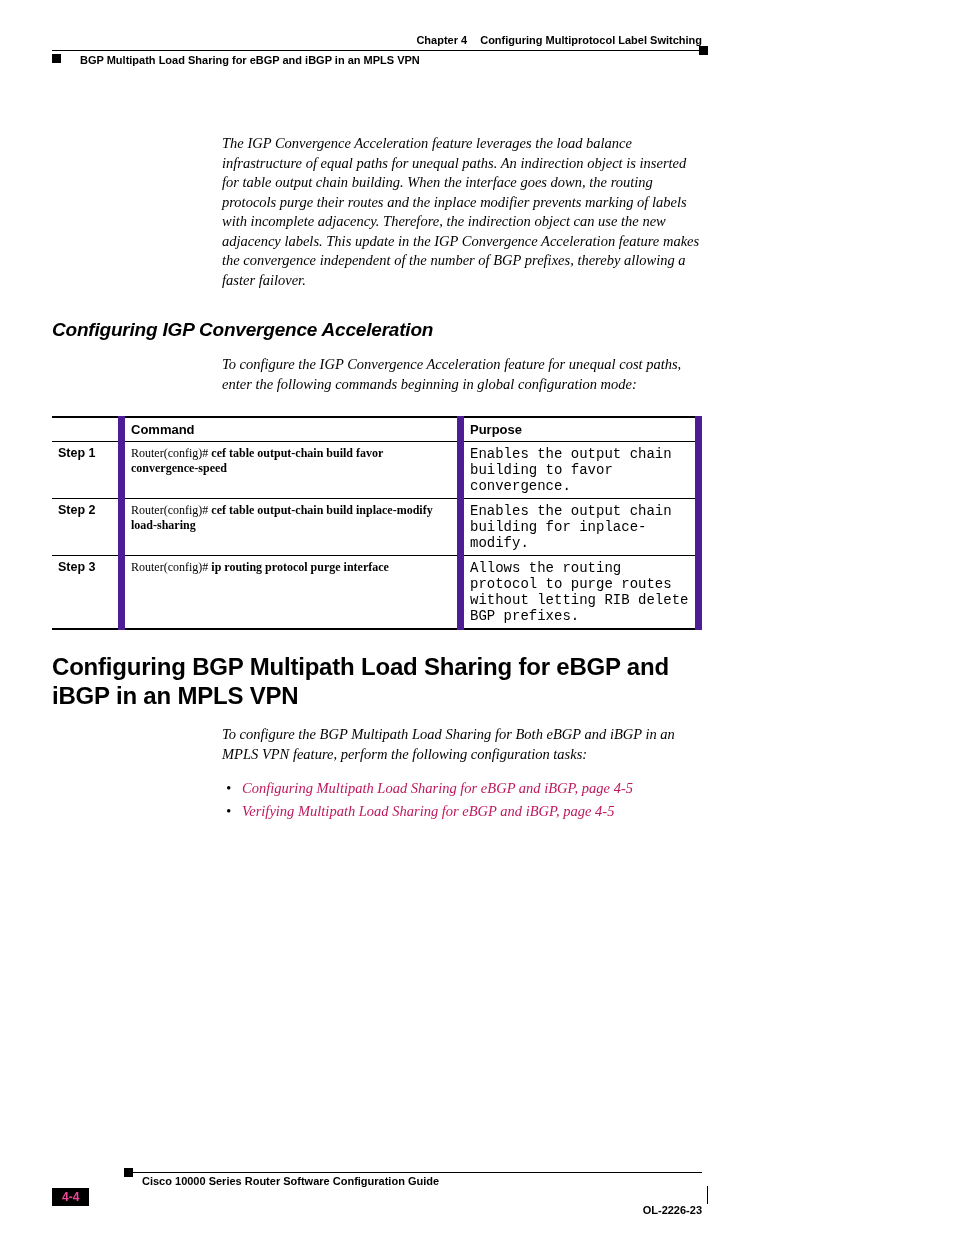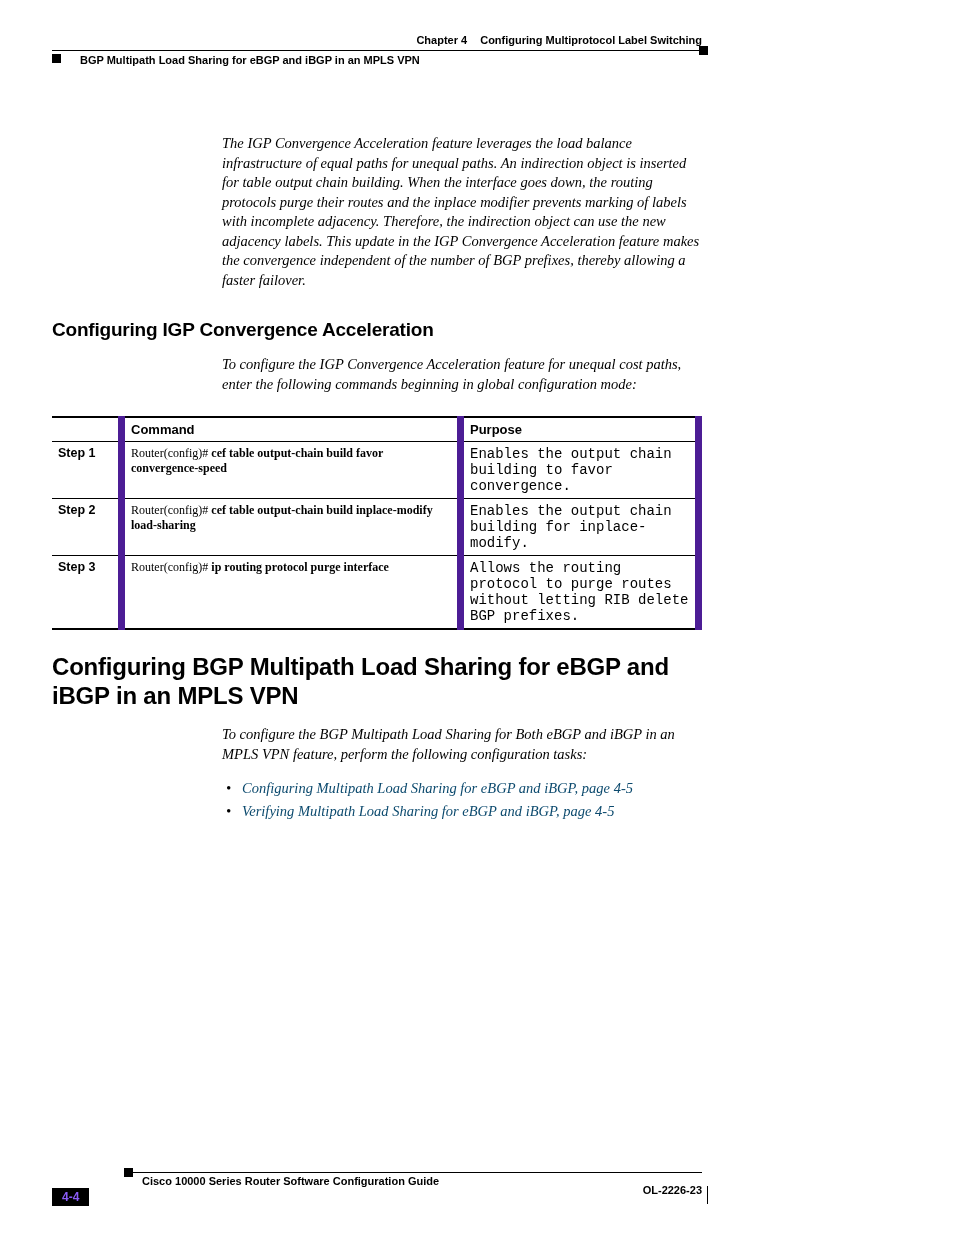--- a/index.html
+++ b/index.html
@@ -73,20 +73,21 @@
     line-height: 1.35;
     font-style: italic;
   }
   .h2 {
     font-family: Arial, Helvetica, sans-serif;
     font-weight: bold;
     font-size: 19px;
     margin-top: 28px;
     margin-bottom: 10px;
     letter-spacing: -0.2px;
+    font-style: italic;
   }
   .h1 {
     font-family: Arial, Helvetica, sans-serif;
     font-weight: bold;
     font-size: 24px;
     margin-top: 23px;
     margin-bottom: 14px;
     line-height: 1.2;
     letter-spacing: -0.2px;
   }
@@ -149,21 +150,21 @@
     padding-left: 20px;
     margin: 4px 0;
     font-size: 14.5px;
   }
   ul.bullets li::before {
     content: "•";
     position: absolute;
     left: 4px;
     top: 0;
   }
-  .link { color: #0c4a6e; }
+  .link { color: #be185d; }
 
   .footer {
     position: absolute;
     left: 52px;
     right: 72px;
     bottom: 48px;
   }
   .footer-rule {
     border-top: 1px solid #000;
     margin-left: 80px;
@@ -182,30 +183,30 @@
     font-size: 11px;
     text-align: left;
     margin-left: 90px;
     margin-top: 2px;
   }
   .page-num-box {
     position: absolute;
     left: 0;
     top: 16px;
     background: #000;
-    color: #8b5cf6;
+    color: #ec4899;
     font-family: Arial, Helvetica, sans-serif;
     font-weight: bold;
     font-size: 12px;
     padding: 2px 10px;
   }
   .doc-id {
     position: absolute;
     right: 0;
-    top: 12px;
+    top: 32px;
     font-family: Arial, Helvetica, sans-serif;
     font-weight: bold;
     font-size: 11px;
   }
   .doc-id-rule {
     position: absolute;
     right: -6px;
     top: 14px;
     width: 9px;
     height: 18px;

